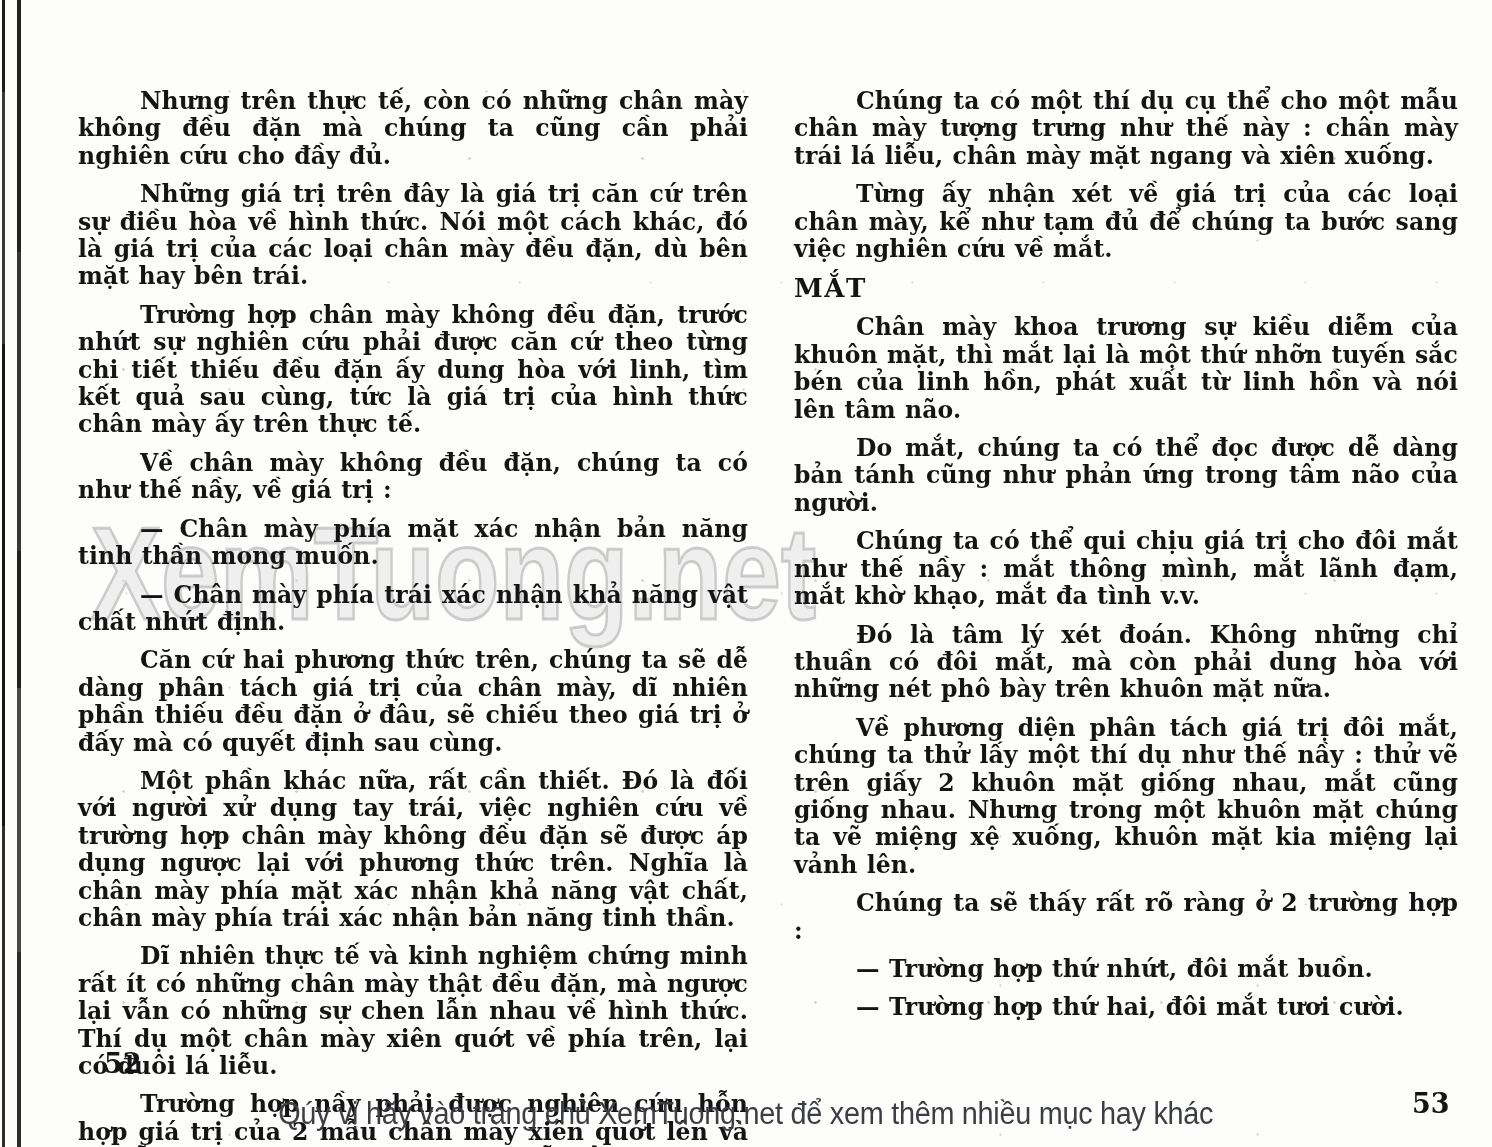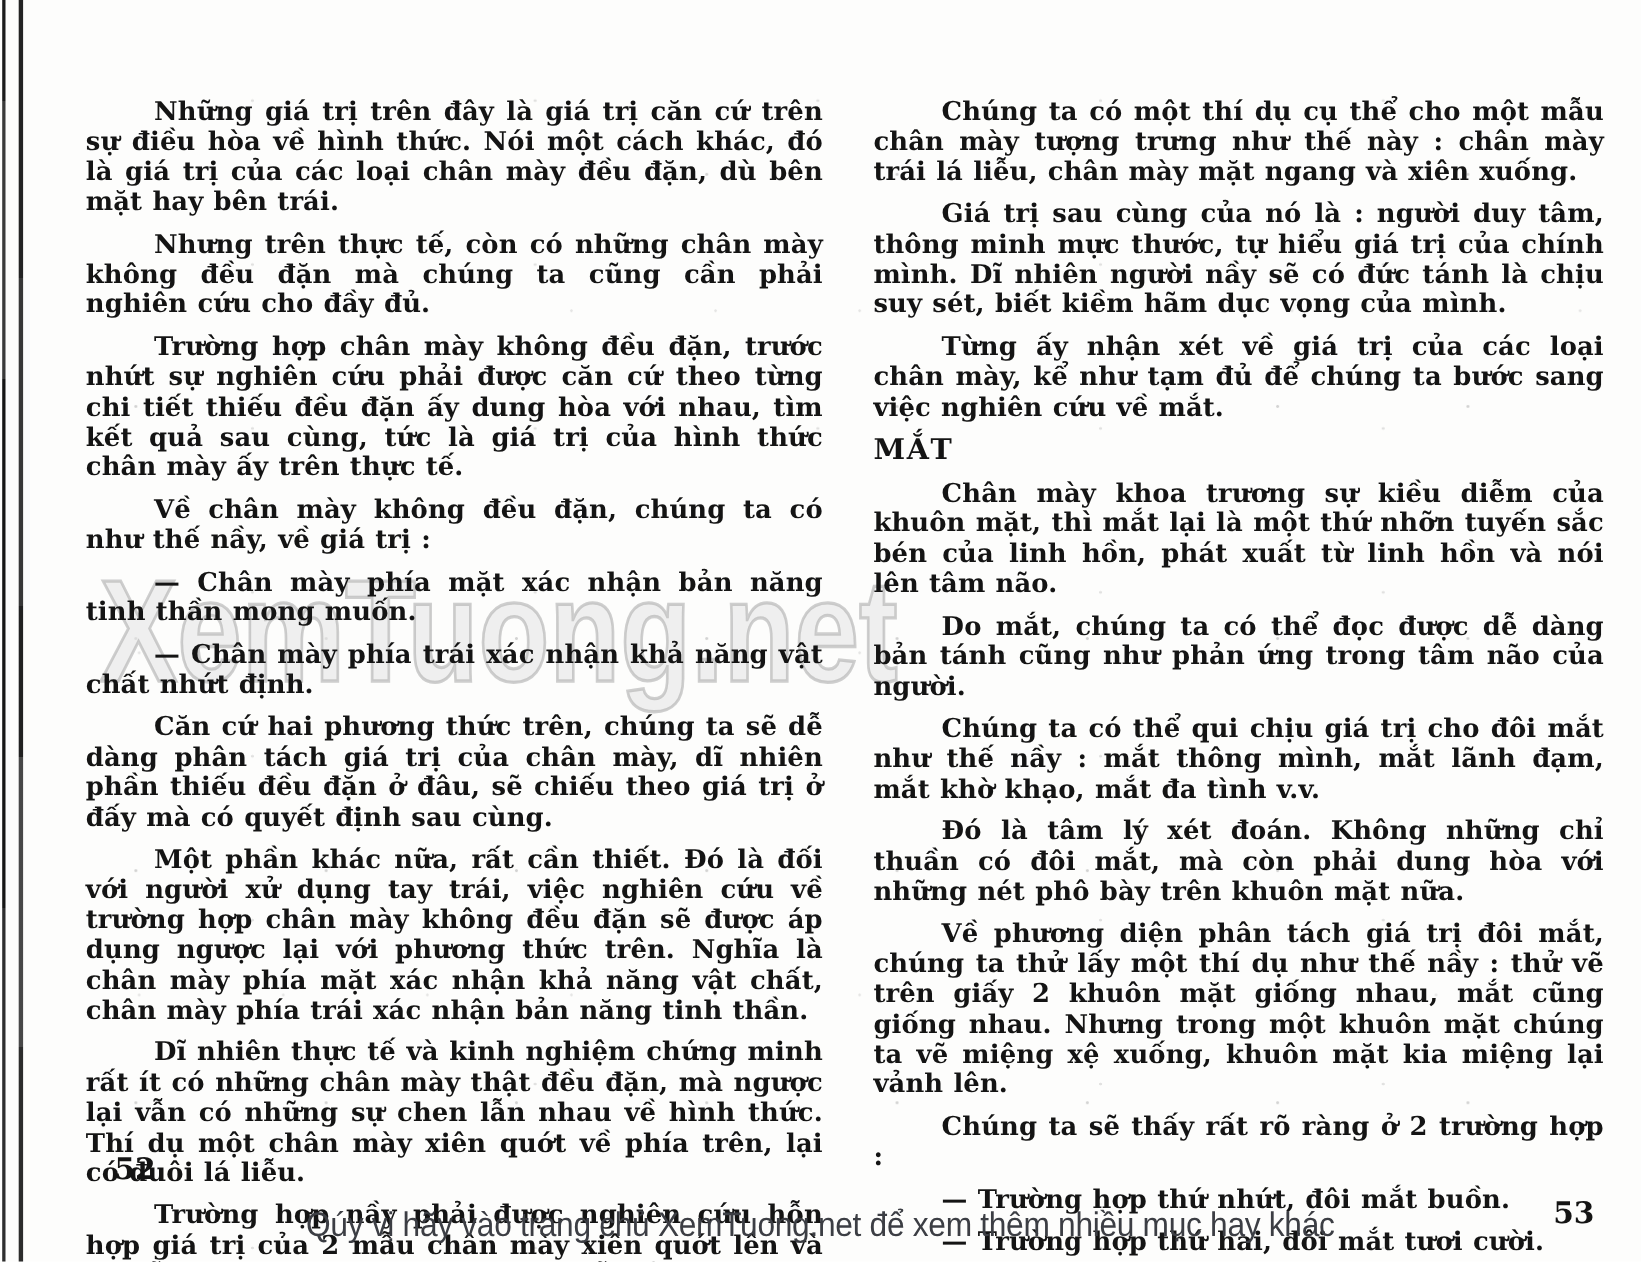--- a/index.html
+++ b/index.html
@@ -70,35 +70,34 @@
 <div class="scan">
 
   <div class="edge-line-1"></div>
   <div class="edge-line-2"></div>
 
   <div class="watermark">
     <span>XemTuong.net</span>
   </div>
 
   <div class="column col-left">
+    <p>Nhưng trên thực tế, còn có những chân mày không đều đặn mà chúng ta cũng cần phải nghiên cứu cho đầy đủ.</p>
     <p>Những giá trị trên đây là giá trị căn cứ trên sự điều hòa về hình thức. Nói một cách khác, đó là giá trị của các loại chân mày đều đặn, dù bên mặt hay bên trái.</p>
-    <p>Nhưng trên thực tế, còn có những chân mày không đều đặn mà chúng ta cũng cần phải nghiên cứu cho đầy đủ.</p>
-    <p>Trường hợp chân mày không đều đặn, trước nhứt sự nghiên cứu phải được căn cứ theo từng chi tiết thiếu đều đặn ấy dung hòa với nhau, tìm kết quả sau cùng, tức là giá trị của hình thức chân mày ấy trên thực tế.</p>
+    <p>Trường hợp chân mày không đều đặn, trước nhứt sự nghiên cứu phải được căn cứ theo từng chi tiết thiếu đều đặn ấy dung hòa với linh, tìm kết quả sau cùng, tức là giá trị của hình thức chân mày ấy trên thực tế.</p>
     <p>Về chân mày không đều đặn, chúng ta có như thế nầy, về giá trị :</p>
     <p>— Chân mày phía mặt xác nhận bản năng tinh thần mong muốn.</p>
     <p>— Chân mày phía trái xác nhận khả năng vật chất nhứt định.</p>
     <p>Căn cứ hai phương thức trên, chúng ta sẽ dễ dàng phân tách giá trị của chân mày, dĩ nhiên phần thiếu đều đặn ở đâu, sẽ chiếu theo giá trị ở đấy mà có quyết định sau cùng.</p>
     <p>Một phần khác nữa, rất cần thiết.  Đó là đối với  người xử dụng tay trái, việc nghiên cứu về trường hợp chân mày không đều đặn sẽ được áp dụng ngược lại với phương thức trên. Nghĩa là chân mày phía mặt xác nhận khả năng vật chất, chân mày phía trái xác nhận bản năng tinh thần.</p>
     <p>Dĩ nhiên thực tế và kinh nghiệm chứng minh rất ít có những chân mày thật đều đặn, mà ngược lại vẫn có những sự chen lẫn nhau về hình thức. Thí dụ một chân mày xiên quớt về phía trên, lại có đuôi lá liễu.</p>
     <p>Trường hợp nầy phải được nghiên cứu hỗn hợp giá trị của 2 mẫu chân mày xiên quớt lên và lá liễu và đương nhiên sự chen lẫn ở chân mày phía nào, sẽ nghiên cứu giá trị hỗn hợp của chân mày phía ấy.</p>
   </div>
 
   <div class="column col-right">
     <p>Chúng ta có một thí dụ cụ thể cho một mẫu chân mày tượng trưng như thế này : chân mày trái lá liễu, chân mày mặt ngang và xiên xuống.</p>
-    <p>Giá trị sau cùng của nó là : người duy tâm, thông minh mực thước, tự hiểu giá trị của chính mình. Dĩ nhiên người nầy sẽ có đức tánh là chịu suy sét, biết kiềm hãm dục vọng của mình.</p>
     <p>Từng ấy nhận xét về giá trị của các loại chân mày, kể như tạm đủ để chúng ta bước sang việc nghiên cứu về mắt.</p>
     <h2 class="section-heading">MẮT</h2>
     <p>Chân mày khoa trương sự kiều diễm của khuôn mặt, thì mắt lại là một thứ nhỡn tuyến sắc bén của linh hồn, phát xuất từ linh hồn và nói lên tâm não.</p>
     <p>Do mắt, chúng ta có thể đọc được dễ dàng bản tánh cũng như phản ứng trong tâm não của người.</p>
     <p>Chúng ta có thể qui chịu giá trị cho đôi mắt như thế nầy : mắt thông mình, mắt lãnh đạm, mắt khờ khạo, mắt đa tình v.v.</p>
     <p>Đó là tâm lý xét đoán.  Không những chỉ thuần có đôi mắt, mà còn phải dung hòa với những nét phô bày trên khuôn mặt nữa.</p>
     <p>Về phương diện phân tách giá trị đôi mắt, chúng ta thử lấy một thí dụ như thế nầy : thử vẽ trên giấy 2 khuôn mặt giống nhau, mắt cũng giống nhau. Nhưng trong một khuôn mặt chúng ta vẽ miệng xệ xuống, khuôn mặt kia miệng lại vảnh lên.</p>
     <p>Chúng ta sẽ thấy rất rõ ràng ở 2 trường hợp :</p>
     <p>— Trường hợp thứ nhứt, đôi mắt buồn.</p>
     <p>— Trường hợp thứ hai, đôi mắt tươi cười.</p>

